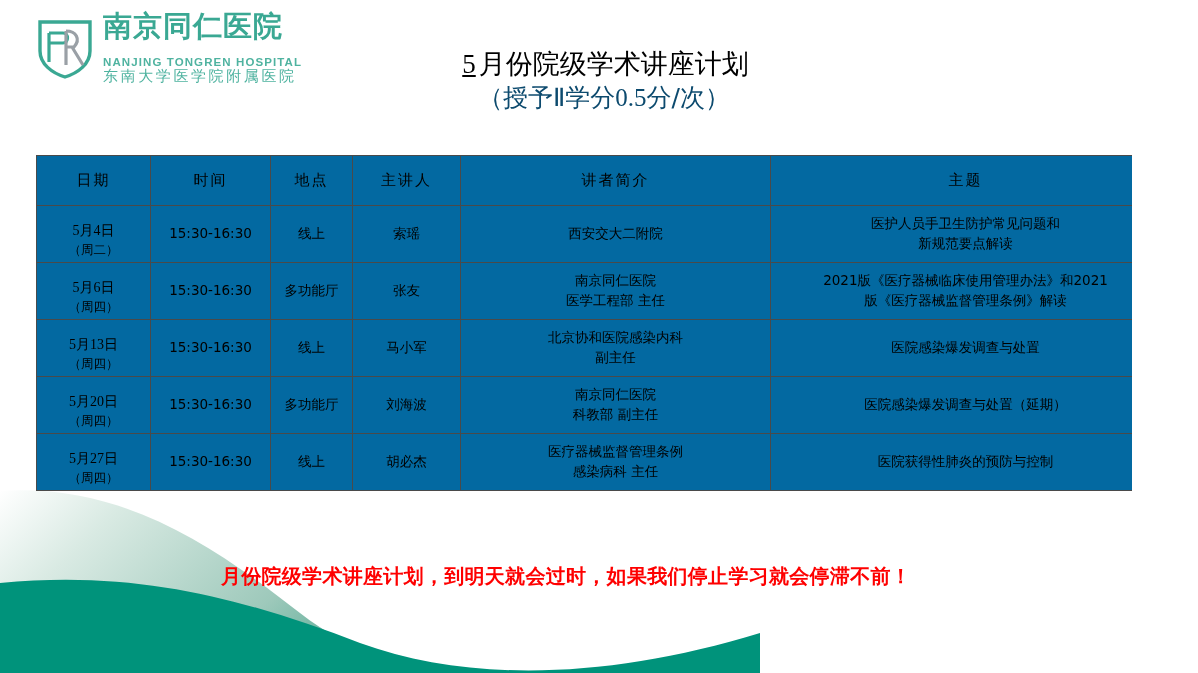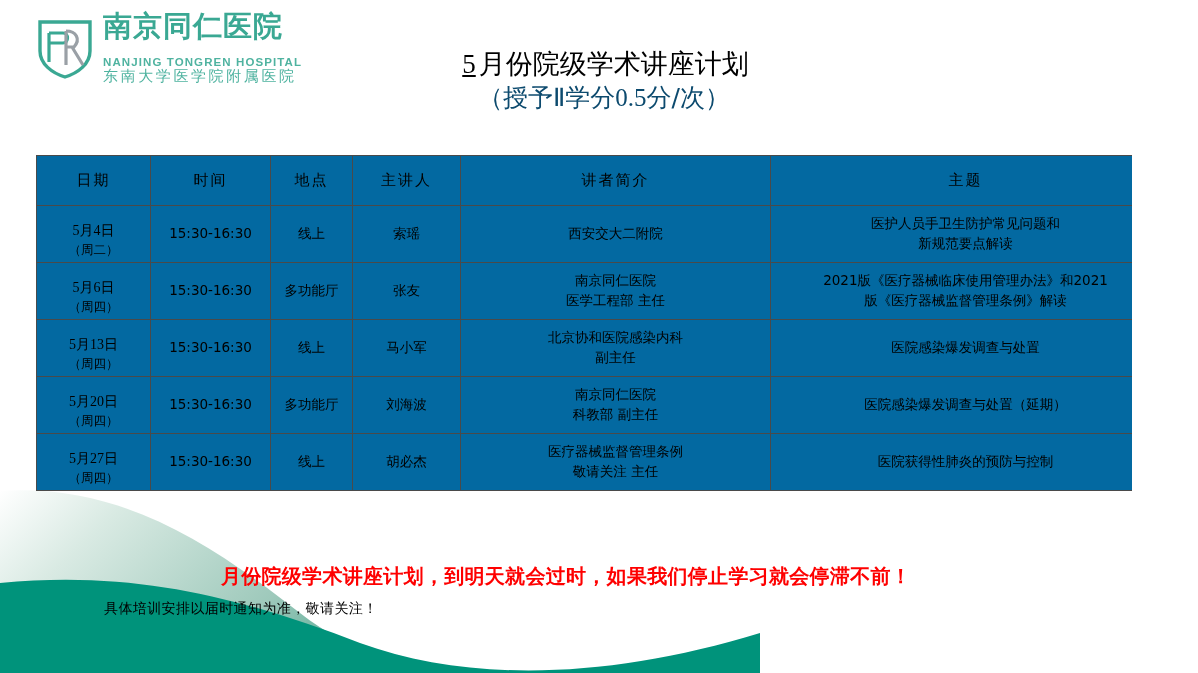--- a/index.html
+++ b/index.html
@@ -328,27 +328,26 @@
         <tr>
           <td class="date-cell">
             <div class="d1">5月27日</div>
             <div class="d2">（周四）</div>
           </td>
           <td class="time-cell">15:30-16:30</td>
           <td>线上</td>
           <td>胡必杰</td>
           <td class="bio-cell">
             <div>医疗器械监督管理条例</div>
-            <div>敬请关注 主任</div>
+            <div>感染病科 主任</div>
           </td>
           <td class="topic-cell">
             <div>医院获得性肺炎的预防与控制</div>
             <div></div>
           </td>
         </tr>
       </tbody>
     </table>
   </div>
 
   <div class="slogan">月份院级学术讲座计划，到明天就会过时，如果我们停止学习就会停滞不前！</div>
-  <div class="note">具体培训安排以届时通知为准，敬请关注！</div>
 
 </div>
 
 </body></html>

